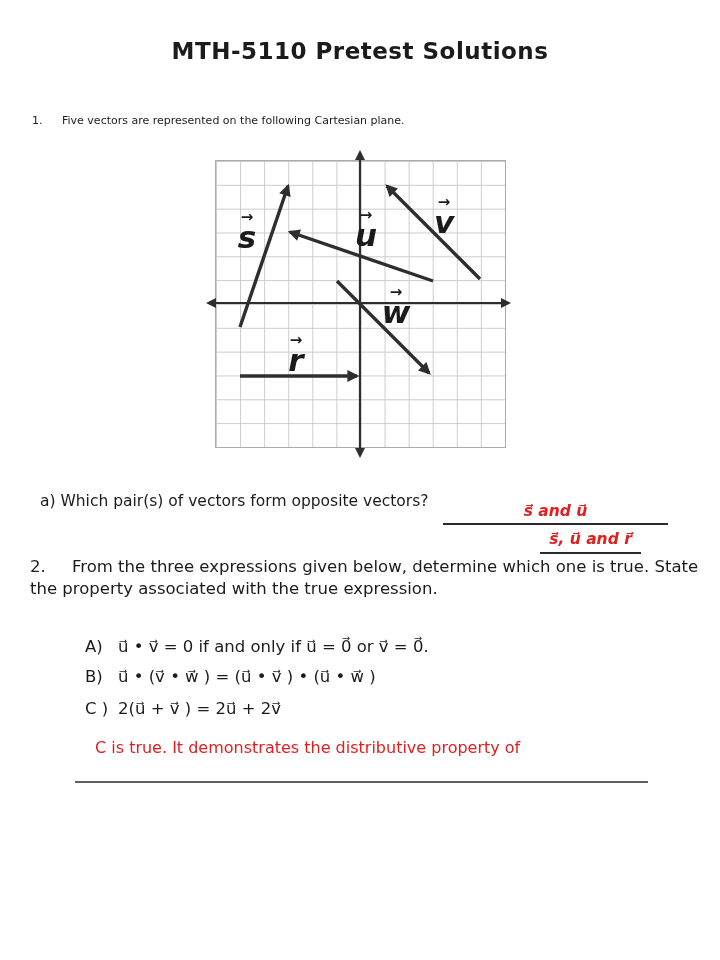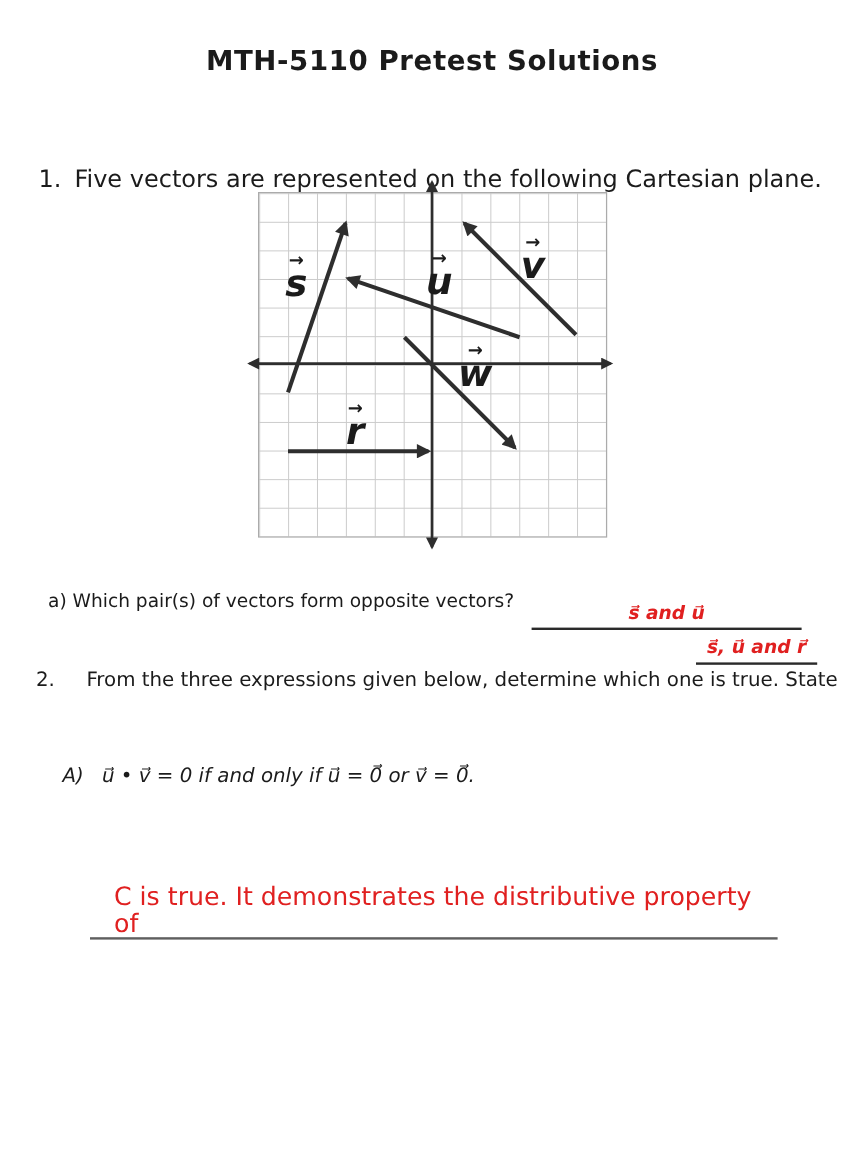--- a/index.html
+++ b/index.html
@@ -6,21 +6,21 @@
     --red:#e02020; --ink:#1b1b1b; --axis:#2e2e2e; --grid-line:#cbcbcb;
     --grid-border:#ababab; --underline:#2a2a2a; --conclusion-rule:#5f5f5f; --paper:#ffffff;
   }
   html,body{margin:0;padding:0;}
   body{background:#888; font-family:"DejaVu Sans","Liberation Sans",sans-serif; color:var(--ink);}
   .page{position:relative; width:720px; height:960px; background:var(--paper); overflow:hidden; margin:0 auto;}
 
   .title{position:absolute; top:38px; left:0; width:720px; text-align:center;
          font-size:23px; font-weight:bold; letter-spacing:0.5px;}
 
-  .qline{position:absolute; font-size:20px;margin-top:23px;}
+  .qline{position:absolute; font-size:11px;}
   .qnum{display:inline-block; width:30px;}
 
   
   .graph-wrap{position:absolute; left:200px; top:145px; width:315px; height:315px;}
   .grid{position:absolute; left:15px; top:15px; width:289px; height:286px;
         border:1px solid var(--grid-border);
         background-image:
           linear-gradient(to right, var(--grid-line) 1px, transparent 1px),
           linear-gradient(to bottom, var(--grid-line) 1px, transparent 1px);
         background-size:calc(100%/12) calc(100%/12);}
@@ -33,25 +33,25 @@
   .vl-letter{font-size:31px; line-height:27px; font-weight:bold; font-style:italic; color:var(--ink);}
 
   
   .qa{position:absolute; left:40px; font-size:15.5px;}
   .ansline{position:absolute; border-bottom:2px solid var(--underline); text-align:center;}
   .red-ans{color:var(--red); font-style:italic; font-weight:bold; font-size:15.5px;}
 
   
   .q2block{position:absolute; left:30px; top:556px; width:680px; font-size:16.5px; line-height:22px;}
   .q2num{display:inline-block; width:42px;}
-  .opt{position:absolute; left:52px; font-size:16.5px; font-style:italic;}
+  .opt{position:absolute; left:85px; font-size:16.5px; }
   .opt-letter{display:inline-block; width:33px;}
 
   .conclusion{position:absolute; left:95px; top:736px; width:545px;
-              color:var(--red); font-size:21px; line-height:23px; font-weight:500;}
+              color:var(--red); font-size:16px; line-height:23px; font-weight:500;}
   .rule{position:absolute; left:75px; top:781px; width:573px; border-top:2px solid var(--conclusion-rule);}
 </style>
 </head>
 <body>
 
 <div class="page">
 
   <div class="title">MTH-5110 Pretest Solutions</div>
 
   <div class="qline" style="left:32px; top:114px;">
@@ -104,30 +104,37 @@
   </div>
 
   <div class="qa" style="top:492px;">
     <span>a) Which pair(s) of vectors form opposite vectors?</span>
   </div>
 
   <div class="ansline" style="left:443px; top:501px; width:225px; height:22px;">
     <span class="red-ans">s⃗ and u⃗</span>
   </div>
 
-  <div class="ansline" style="left:580px; top:529px; width:101px; height:23px;">
+  <div class="ansline" style="left:540px; top:529px; width:101px; height:23px;">
     <span class="red-ans">s⃗, u⃗ and r⃗</span>
   </div>
 
   <div class="q2block">
     <span class="q2num">2.</span><span>From the three expressions given below, determine which one is true.  State</span><br>
+    <span>the property associated with the true expression.</span>
   </div>
 
   <div class="opt" style="top:637px;">
     <span class="opt-letter">A)</span><span>u⃗ • v⃗ = 0 if and only if u⃗ = 0⃗ or v⃗ = 0⃗.</span>
+  </div>
+  <div class="opt" style="top:667px;">
+    <span class="opt-letter">B)</span><span>u⃗ • (v⃗ • w⃗ ) = (u⃗ • v⃗ ) • (u⃗ • w⃗ )</span>
+  </div>
+  <div class="opt" style="top:699px;">
+    <span class="opt-letter">C )</span><span>2(u⃗ + v⃗ ) = 2u⃗ + 2v⃗</span>
   </div>
 
   <div class="conclusion">
     <span>C is true.  It demonstrates the distributive property of</span><br>
   </div>
   <div class="rule"></div>
 
 </div>
 
 </body></html>

